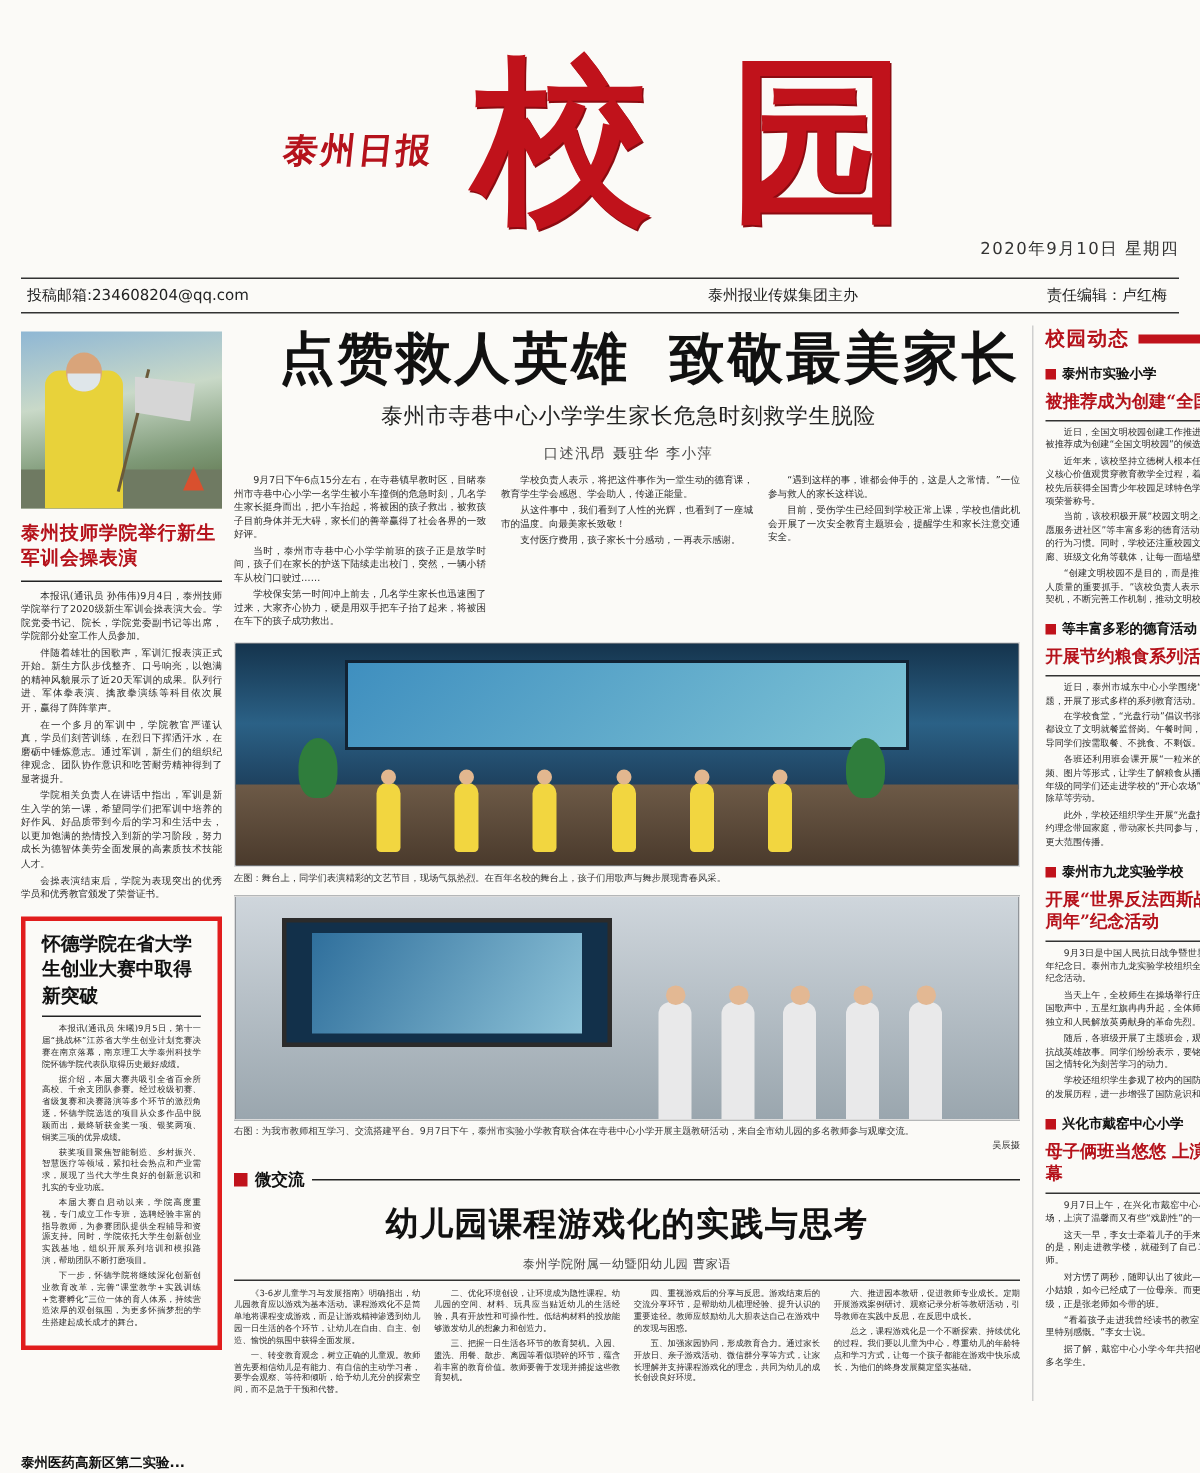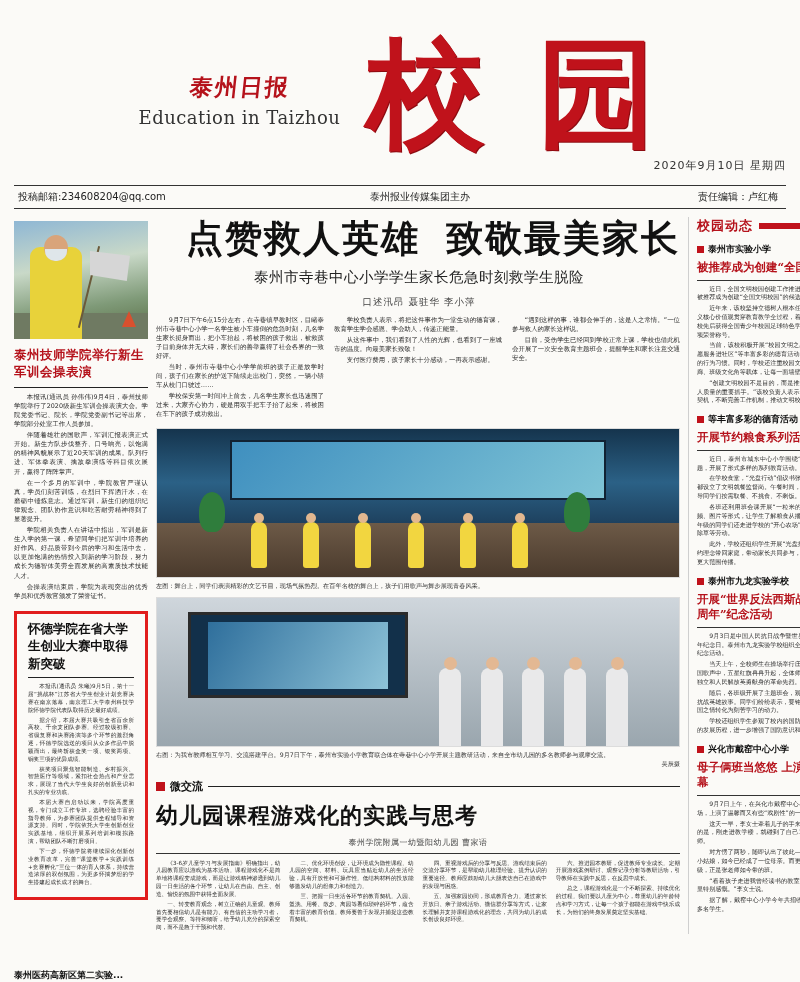--- a/index.html
+++ b/index.html
@@ -44,21 +44,21 @@
   .infobar {
     margin-top: 12px;
     border-top: 1px solid #333;
     border-bottom: 1px solid #333;
     height: 24px;
     display:flex; align-items:center;
     font-size: 10px; color:#222;
     padding: 0 4px;
   }
   .infobar .ib-left { flex: 0 0 250px; }
-  .infobar .ib-mid { flex:1; text-align:center; }
+  .infobar .ib-mid { flex:1; text-align:right; }
   .infobar .ib-right { flex: 0 0 210px; text-align:right; padding-right: 4px; }
 
   
   .content { display:flex; margin-top: 8px; gap: 8px; }
   .left-col { width: 134px; flex: 0 0 134px; }
   .center-col { flex:1; }
   .right-col { width: 180px; flex: 0 0 180px; border-left:1px solid #cfcfcf; padding-left: 8px; }
 
   
   .headline-wrap { padding-left: 2px; }
@@ -202,21 +202,21 @@
   .caption .cap-src { display:block; text-align:right; }
 
   
   .micro-head { display:flex; align-items:center; gap:5px; margin-top:10px; }
   .micro-sq { width:9px; height:9px; background:#c0121b; }
   .micro-label { font-size:11px; font-weight:bold; color:#111;
     font-family:"DejaVu Serif","Liberation Serif",serif; }
   .micro-rule { flex:1; border-top:1px solid #222; }
 
   .article2-title {
-    font-family:"DejaVu Serif","Liberation Serif",serif;
+    text-align:center; font-family:"DejaVu Serif","Liberation Serif",serif;
     font-weight:bold; font-size:22px; color:#111; margin-top:7px; letter-spacing:1px;
   }
   .article2-by { text-align:center; font-size:8px; color:#444; margin-top:6px; letter-spacing:0.5px;}
   .article2-rule { border-top:1px solid #333; margin-top:5px; }
   .art2-cols { display:flex; gap:9px; margin-top:6px; }
   .art2-cols .col { flex:1; }
 
   
   .rc-head { display:flex; align-items:center; gap:6px; }
   .rc-title {
@@ -243,21 +243,20 @@
   }
 </style>
 </head>
 <body>
 
 <div class="page">
 
   <div class="masthead">
     <div class="mast-left">
       <div class="mast-cn">泰州日报</div>
-      <div class="mast-en">Education in Taizhou</div>
     </div>
     <div class="mast-big">校 园</div>
   </div>
   <div class="mast-date">2020年9月10日  星期四</div>
 
   <div class="infobar">
     <div class="ib-left">投稿邮箱:234608204@qq.com</div>
     <div class="ib-mid">泰州报业传媒集团主办</div>
     <div class="ib-right">责任编辑：卢红梅</div>
   </div>

